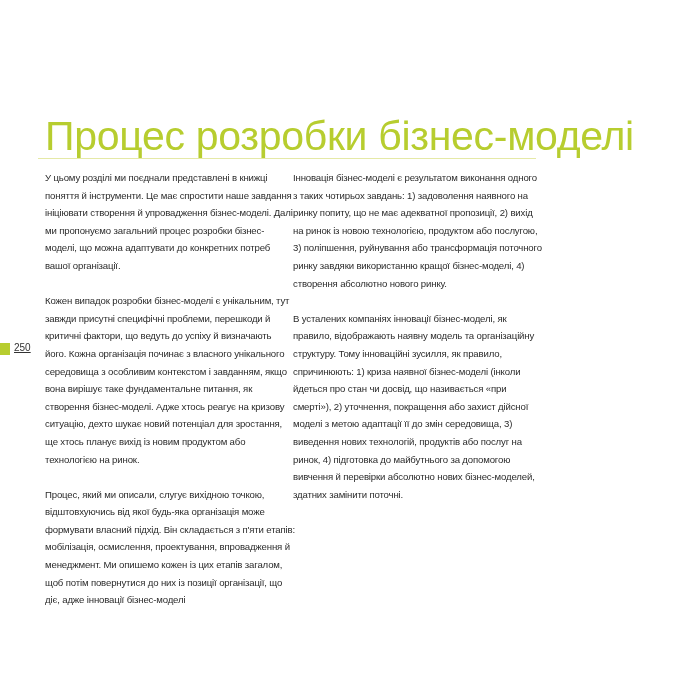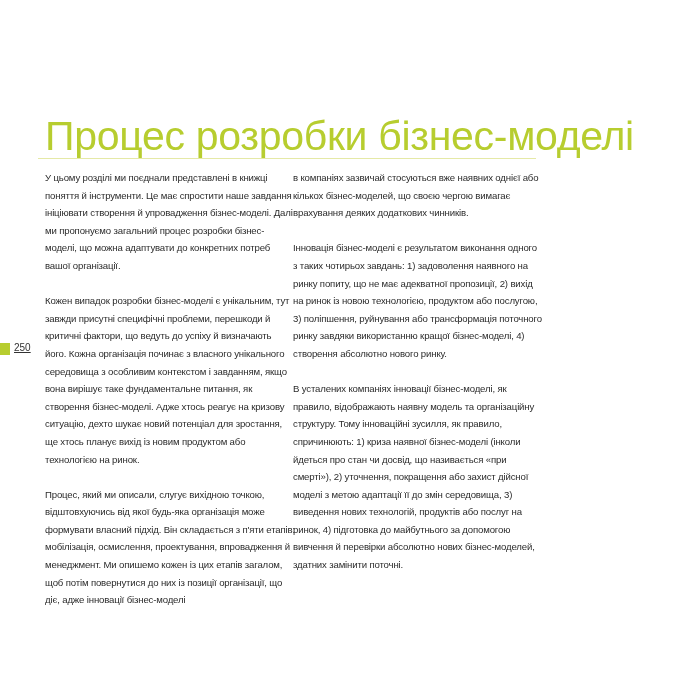--- a/index.html
+++ b/index.html
@@ -19,19 +19,18 @@
 <h1 class="title" style="color: rgb(183, 205, 47);">Процес розробки бізнес-моделі</h1>
 <hr class="rule" style="background: rgb(229, 233, 166);">
 
 <div class="col col-left">
   <p>У цьому розділі ми поєднали представлені в книжці поняття й інструменти. Це має спростити наше завдання ініціювати створення й упровадження бізнес-моделі. Далі ми пропонуємо загальний процес розробки бізнес-моделі, що можна адаптувати до конкретних потреб вашої організації.</p>
   <p>Кожен випадок розробки бізнес-моделі є унікальним, тут завжди присутні специфічні проблеми, перешкоди й критичні фактори, що ведуть до успіху й визначають його. Кожна організація починає з власного унікального середовища з особливим контекстом і завданням, якщо вона вирішує таке фундаментальне питання, як створення бізнес-моделі. Адже хтось реагує на кризову ситуацію, дехто шукає новий потенціал для зростання, ще хтось планує вихід із новим продуктом або технологією на ринок.</p>
   <p>Процес, який ми описали, слугує вихідною точкою, відштовхуючись від якої будь-яка організація може формувати власний підхід. Він складається з п'яти етапів: мобілізація, осмислення, проектування, впровадження й менеджмент. Ми опишемо кожен із цих етапів загалом, щоб потім повернутися до них із позиції організації, що діє, адже інновації бізнес-моделі</p>
 </div>
 
 <div class="col col-right">
-  <p>в компаніях зазвичай стосуються вже наявних однієї або кількох бізнес-моделей, що своєю чергою вимагає врахування деяких додаткових чинників.</p>
   <p>Інновація бізнес-моделі є результатом виконання одного з таких чотирьох завдань: 1) задоволення наявного на ринку попиту, що не має адекватної пропозиції, 2) вихід на ринок із новою технологією, продуктом або послугою, 3) поліпшення, руйнування або трансформація поточного ринку завдяки використанню кращої бізнес-моделі, 4) створення абсолютно нового ринку.</p>
   <p>В усталених компаніях інновації бізнес-моделі, як правило, відображають наявну модель та організаційну структуру. Тому інноваційні зусилля, як правило, спричинюють: 1) криза наявної бізнес-моделі (інколи йдеться про стан чи досвід, що називається «при смерті»), 2) уточнення, покращення або захист дійсної моделі з метою адаптації її до змін середовища, 3) виведення нових технологій, продуктів або послуг на ринок, 4) підготовка до майбутнього за допомогою вивчення й перевірки абсолютно нових бізнес-моделей, здатних замінити поточні.</p>
 </div>
 
 <div class="page-marker" style="background: rgb(183, 205, 47);"></div>
 <div class="page-num">250</div>
 
 </body></html>

